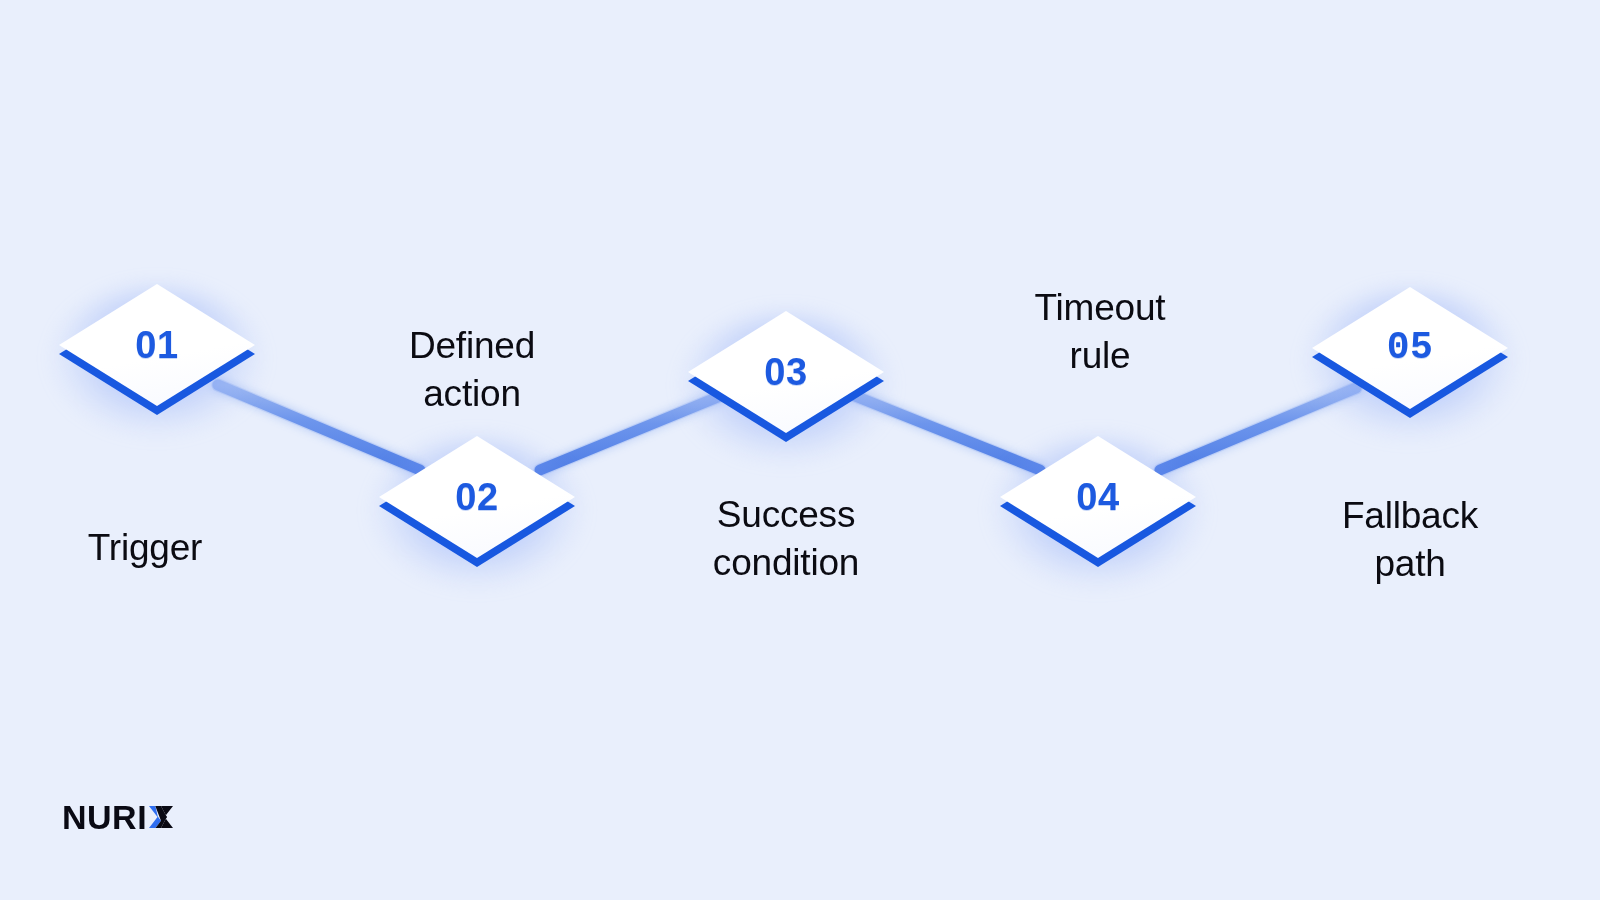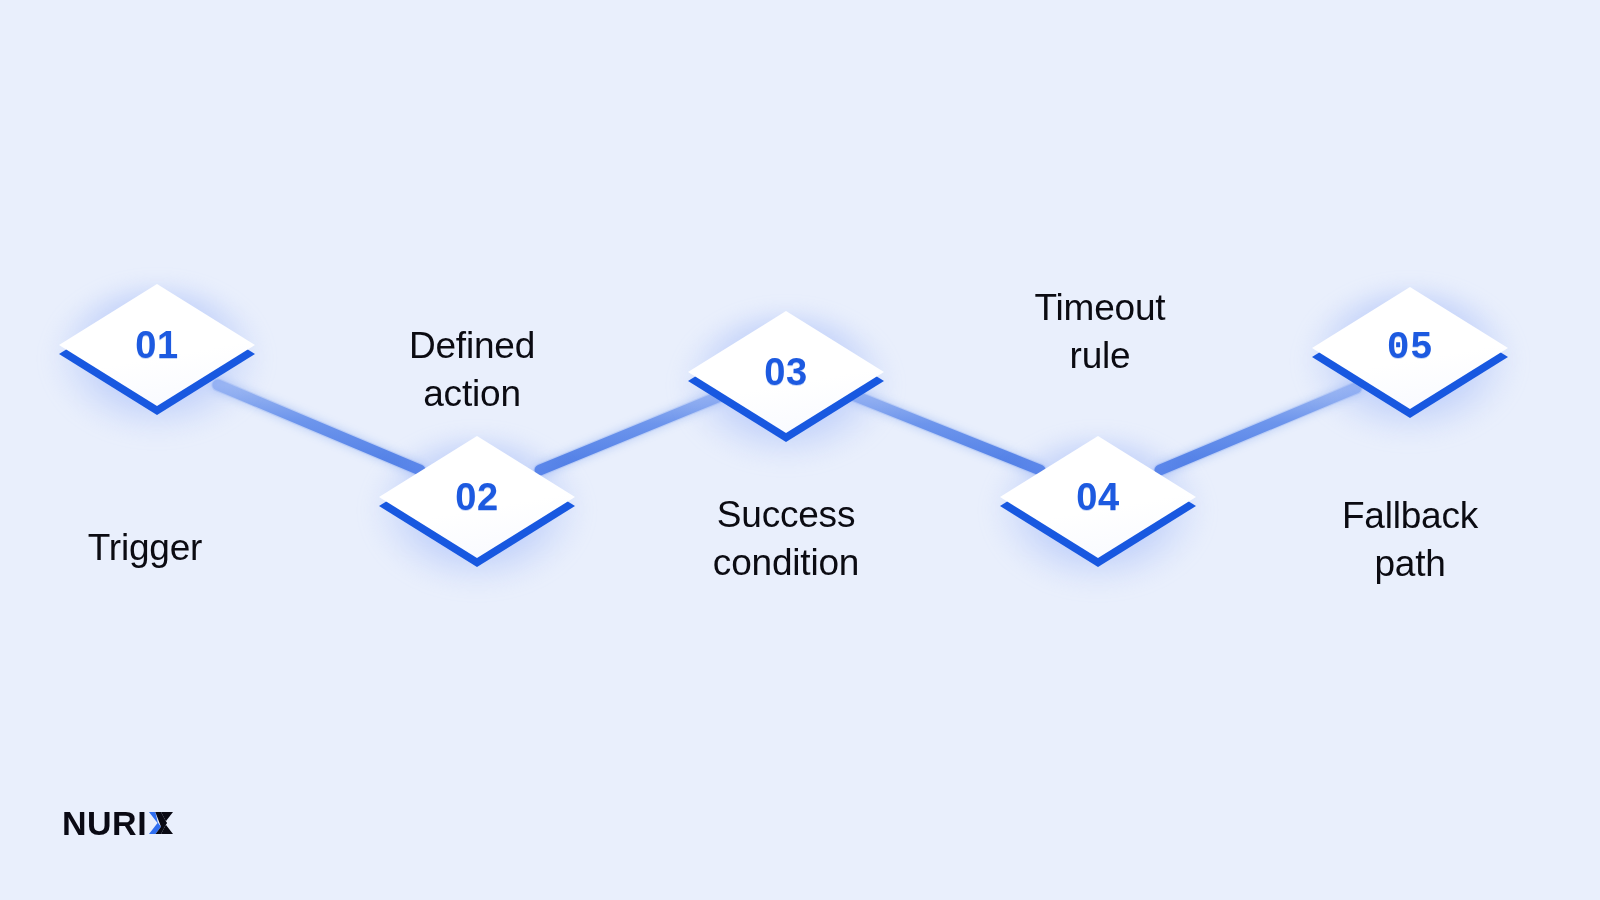--- a/index.html
+++ b/index.html
@@ -106,21 +106,21 @@
     white-space: pre-line;
     letter-spacing: -0.2px;
   }
 
   
   #logo {
     position: absolute;
     left: 62px;
     top: 800px;
     display: flex;
-    align-items: flex-end;
+    align-items: flex-start;
     height: 40px;
   }
   .logo-text {
     font-size: 34px;
     font-weight: 800;
     letter-spacing: 0.5px;
     color: #0a0a14;
     line-height: 1;
     display: flex;
     align-items: baseline;

